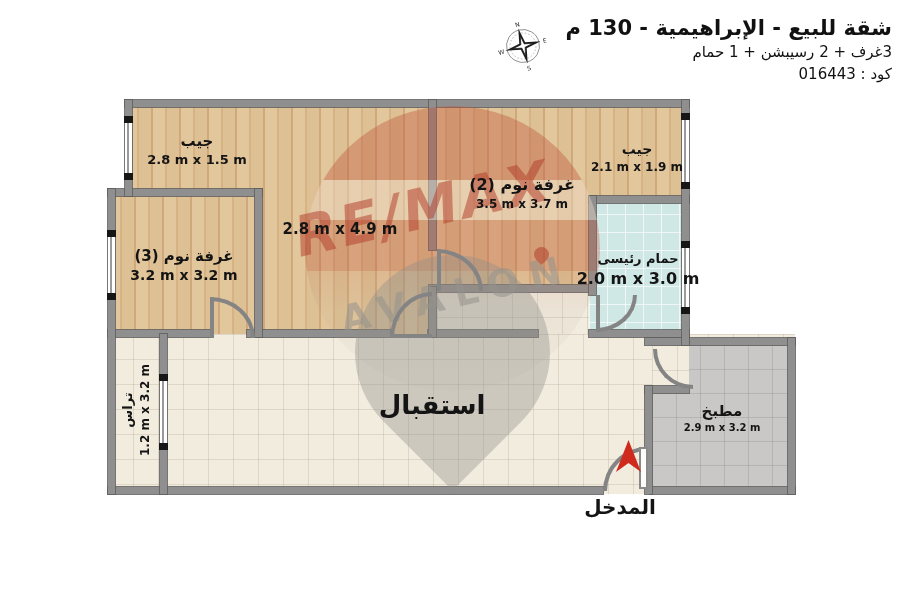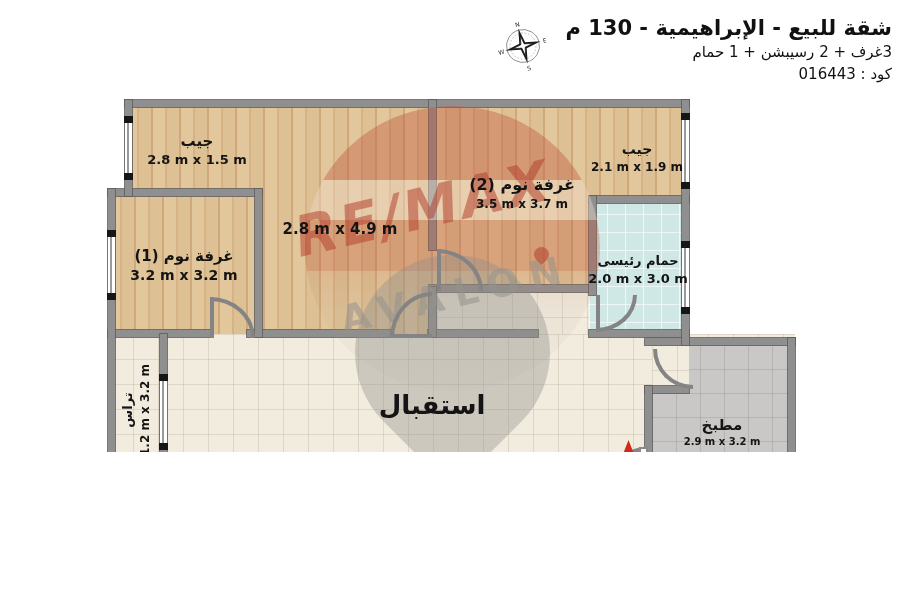--- a/index.html
+++ b/index.html
@@ -1,16 +1,16 @@
 <!DOCTYPE html>
 <html><head>
 <meta charset="utf-8">
 <style>
   html,body{margin:0;padding:0;background:#fff;}
-  #canvas{position:relative;width:900px;height:452px;background:#fff;overflow:hidden;
+  #canvas{position:relative;width:900px;height:600px;background:#fff;overflow:hidden;
           font-family:"DejaVu Sans",sans-serif;}
 
   
   .floor{position:absolute;z-index:1;}
   .wood{
     background-color:#dcbd92;
     background-image:
       repeating-linear-gradient(90deg,#e3c79c 0px,#e3c79c 12px,#d6b285 12px,#d6b285 14px,#ddc093 14px,#ddc093 26px,#cfa97c 26px,#cfa97c 28px),
       repeating-linear-gradient(0deg,rgba(255,255,255,0.06) 0 2px,rgba(0,0,0,0.03) 2px 4px,transparent 4px 22px);
   }
@@ -171,38 +171,38 @@
     <span style="font-size:12px;">3.5 m x 3.7 m</span>
   </div>
 
   <div class="lbl" style="left:637px;top:158px;">
     <span dir="rtl" style="font-size:14px;">جيب</span>
     <span style="font-size:12px;">2.1 m x 1.9 m</span>
   </div>
 
   <div class="lbl" style="left:638px;top:270px;">
     <span dir="rtl" style="font-size:13px;">حمام رئيسى</span>
-    <span style="font-size:13px;">2.0 m x 3.0 m</span>
+    <span style="font-size:16px;">2.0 m x 3.0 m</span>
   </div>
 
   <div class="lbl" style="left:184px;top:266px;">
-    <span dir="rtl" style="font-size:15px;">غرفة نوم (1)</span>
+    <span dir="rtl" style="font-size:15px;">غرفة نوم (3)</span>
     <span style="font-size:14px;">3.2 m x 3.2 m</span>
   </div>
 
   <div class="lbl" style="left:432px;top:406px;">
     <span dir="rtl" style="font-size:26px;">استقبال</span>
   </div>
 
   <div class="lbl lbl-rot" style="left:136px;top:410px;">
     <span dir="rtl" style="font-size:13px;">تراس</span>
     <span style="font-size:12px;">1.2 m x 3.2 m</span>
   </div>
 
-  <div class="lbl" style="left:722px;top:432px;">
+  <div class="lbl" style="left:722px;top:418px;">
     <span dir="rtl" style="font-size:15px;">مطبخ</span>
     <span style="font-size:10px;">2.9 m x 3.2 m</span>
   </div>
 
   <div class="lbl" style="left:620px;top:507px;">
     <span dir="rtl" style="font-size:20px;">المدخل</span>
   </div>
 
 </div>
 

